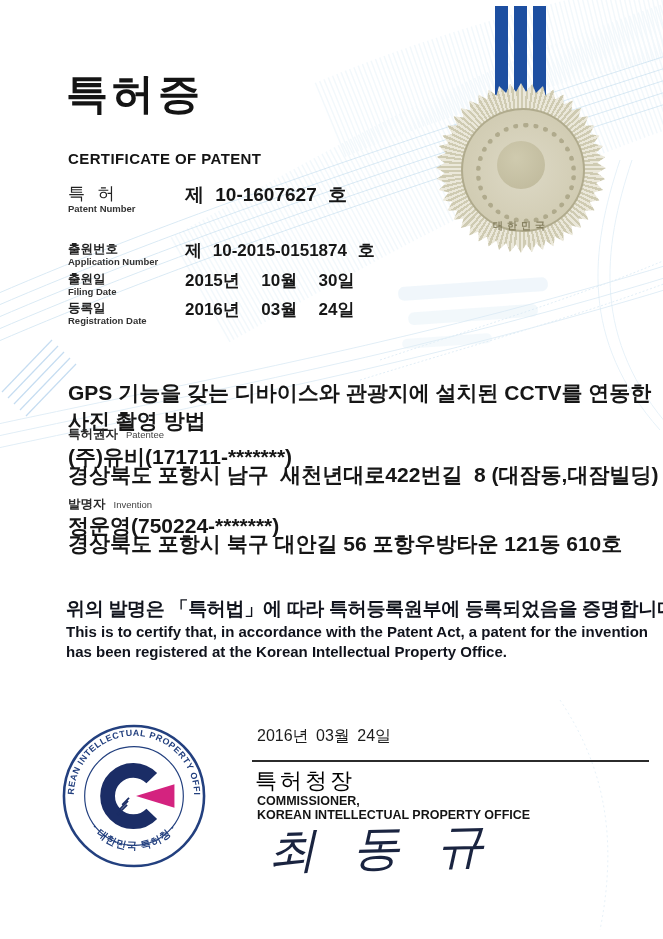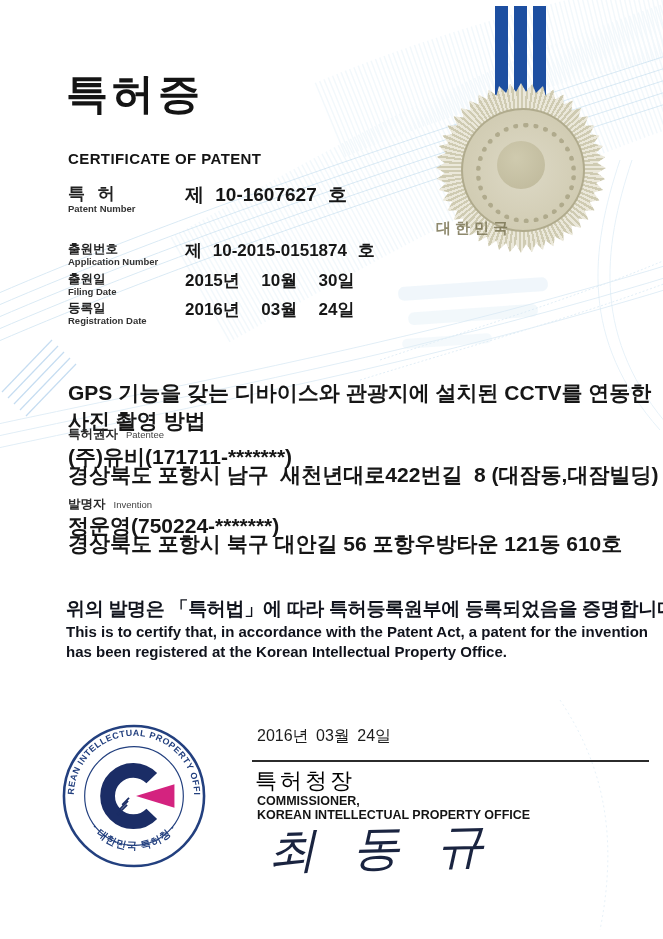--- a/index.html
+++ b/index.html
@@ -10,21 +10,21 @@
   }
   .decor{position:absolute;left:0;top:0;z-index:0;}
   .content{position:absolute;left:0;top:0;width:100%;height:100%;z-index:3;}
   .abs{position:absolute;white-space:nowrap;}
 
   
   .title-ko{left:66px;top:66px;font-size:42px;font-weight:700;letter-spacing:4px;color:#141414;}
   .title-en{left:68px;top:114px;font-size:15px;font-weight:700;letter-spacing:.4px;color:#141414;margin-top:36px;}
 
   
-  .lbl-ko-lg{font-size:17px;font-weight:700;letter-spacing:4px;color:#222;}
+  .lbl-ko-lg{font-size:17px;font-weight:400;letter-spacing:4px;color:#222;}
   .lbl-ko{font-size:12.5px;font-weight:700;color:#222;}
   .lbl-en{font-size:9.5px;font-weight:700;color:#333;}
   .val-lg{font-size:19px;font-weight:700;word-spacing:6px;color:#161616;white-space:pre-wrap;}
   .val{font-size:17px;font-weight:700;word-spacing:6px;color:#161616;white-space:pre-wrap;}
 
   .sec-lbl{font-size:12.5px;font-weight:700;color:#2a2a2a;}
   .sec-lbl .en{font-size:9.5px;font-weight:400;color:#444;margin-left:8px;}
   .body-line{font-size:21px;font-weight:700;color:#161616;white-space:pre-wrap;}
 
   .stmt-ko{left:66px;top:596px;font-size:19px;font-weight:700;letter-spacing:-.3px;color:#10131c;}
@@ -56,22 +56,22 @@
   .gold-ring{
     position:absolute;left:40px;top:40px;width:90px;height:90px;border-radius:50%;
     border:5px dotted rgba(140,134,98,.5);
   }
   .gold-core{
     position:absolute;left:61px;top:58px;width:48px;height:48px;border-radius:50%;
     background:radial-gradient(circle at 40% 35%,#cdc8ab,#bdb798 80%);
     opacity:.85;
   }
   .gold-text{
-    position:absolute;left:0;right:0;top:136px;text-align:left;
-    font-size:15px;font-weight:700;letter-spacing:4px;color:rgba(122,116,84,.85);
+    position:absolute;left:0;right:0;top:136px;text-align:center;
+    font-size:10px;font-weight:700;letter-spacing:4px;color:rgba(122,116,84,.85);
   }
 
   
   .kipo-seal{position:absolute;left:60px;top:722px;width:148px;height:148px;z-index:3;}
 </style>
 </head>
 <body>
 
 <div class="page">
 

